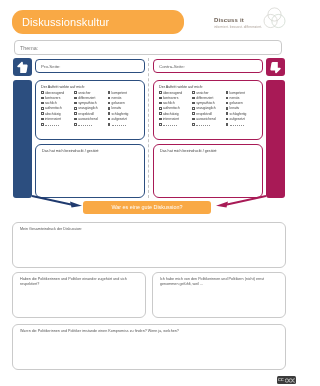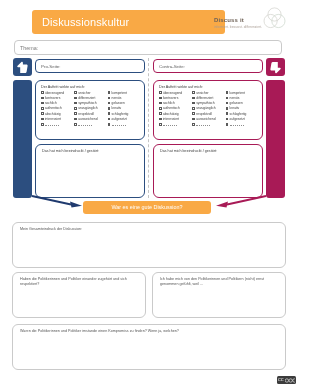--- a/index.html
+++ b/index.html
@@ -1,21 +1,21 @@
 <!DOCTYPE html>
 <html lang="de"><head>
 <meta charset="utf-8">
 <style>
   html,body{margin:0;padding:0;background:#ffffff;}
   body{width:298px;height:386px;font-family:"Liberation Sans",sans-serif;-webkit-font-smoothing:none;}
   .page{position:relative;width:298px;height:386px;background:#fff;overflow:hidden;}
 
   
-  .header-bar{position:absolute;left:12px;top:10px;width:193px;height:24px;border-radius:3px;
-              background:#f9a945;margin-left:20px;}
+  .header-bar{position:absolute;left:12px;top:10px;width:172px;height:24px;border-radius:11px;
+              background:#f9a945;}
   .header-title{position:absolute;left:10px;top:0;line-height:24px;font-size:11px;color:#ffffff;
                 letter-spacing:.1px;white-space:nowrap;}
   .logo-block{position:absolute;left:214px;top:17px;width:54px;text-align:left;}
   .logo-name{font-size:6px;font-weight:bold;color:#6f6257;letter-spacing:.15px;line-height:7px;}
   .logo-tagline{font-size:3.1px;color:#a89c93;letter-spacing:.1px;line-height:5px;margin-top:.5px;
                 white-space:nowrap;}
   .logo-mark{position:absolute;left:261px;top:5px;width:27px;height:27px;}
 
   
   .topic-box{position:absolute;left:14px;top:40px;width:268px;height:15px;border:0.7px solid #cacaca;

